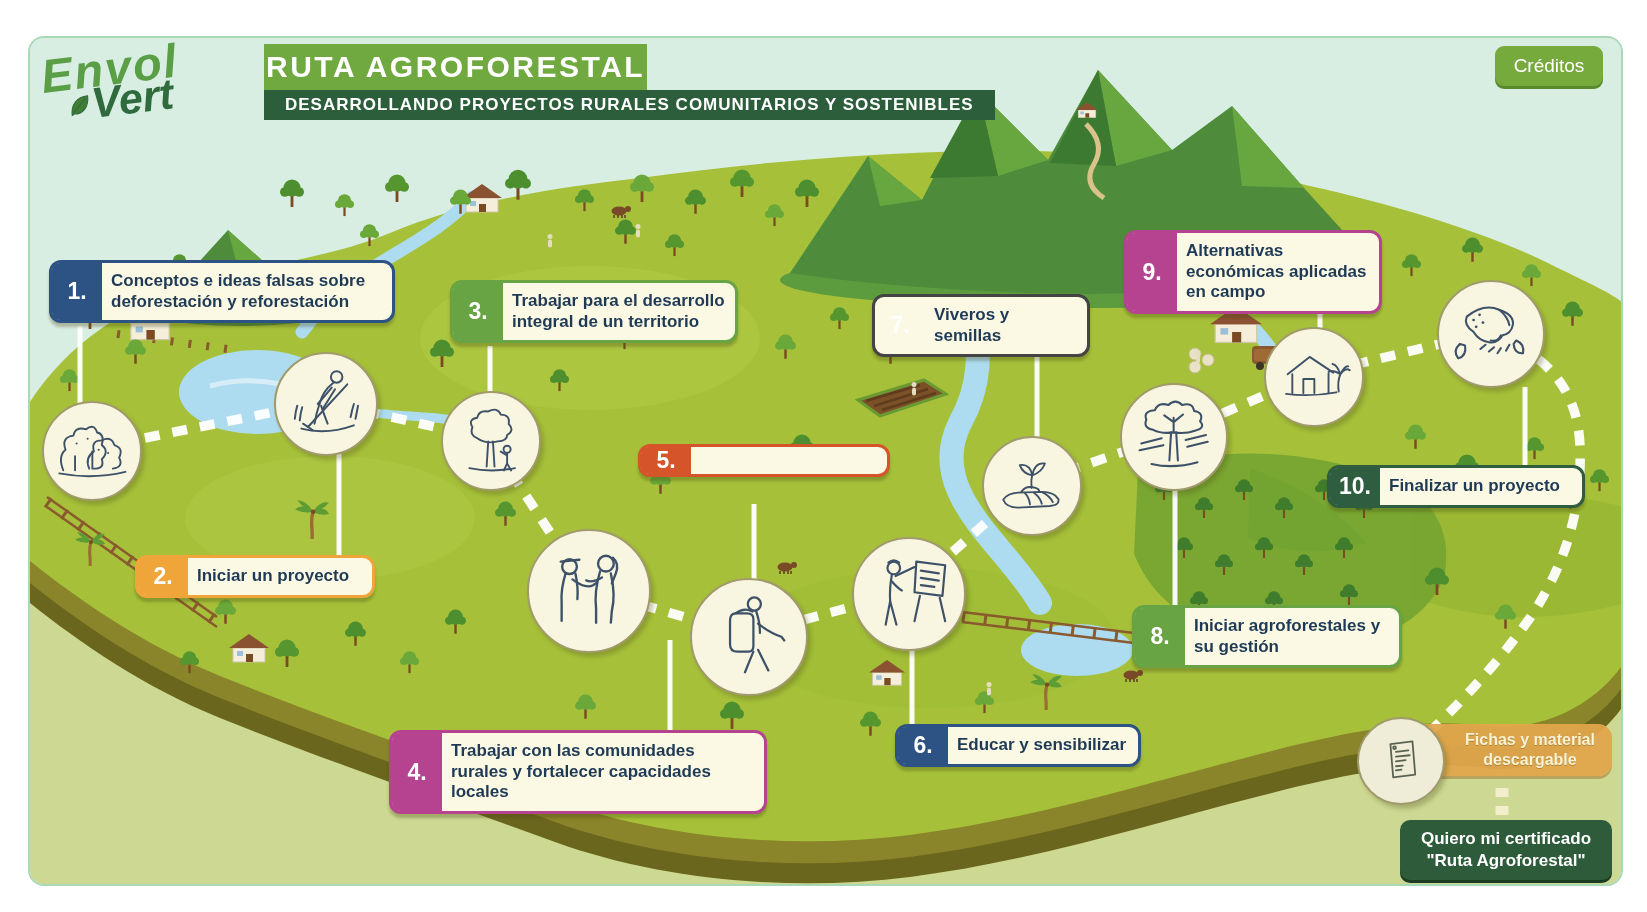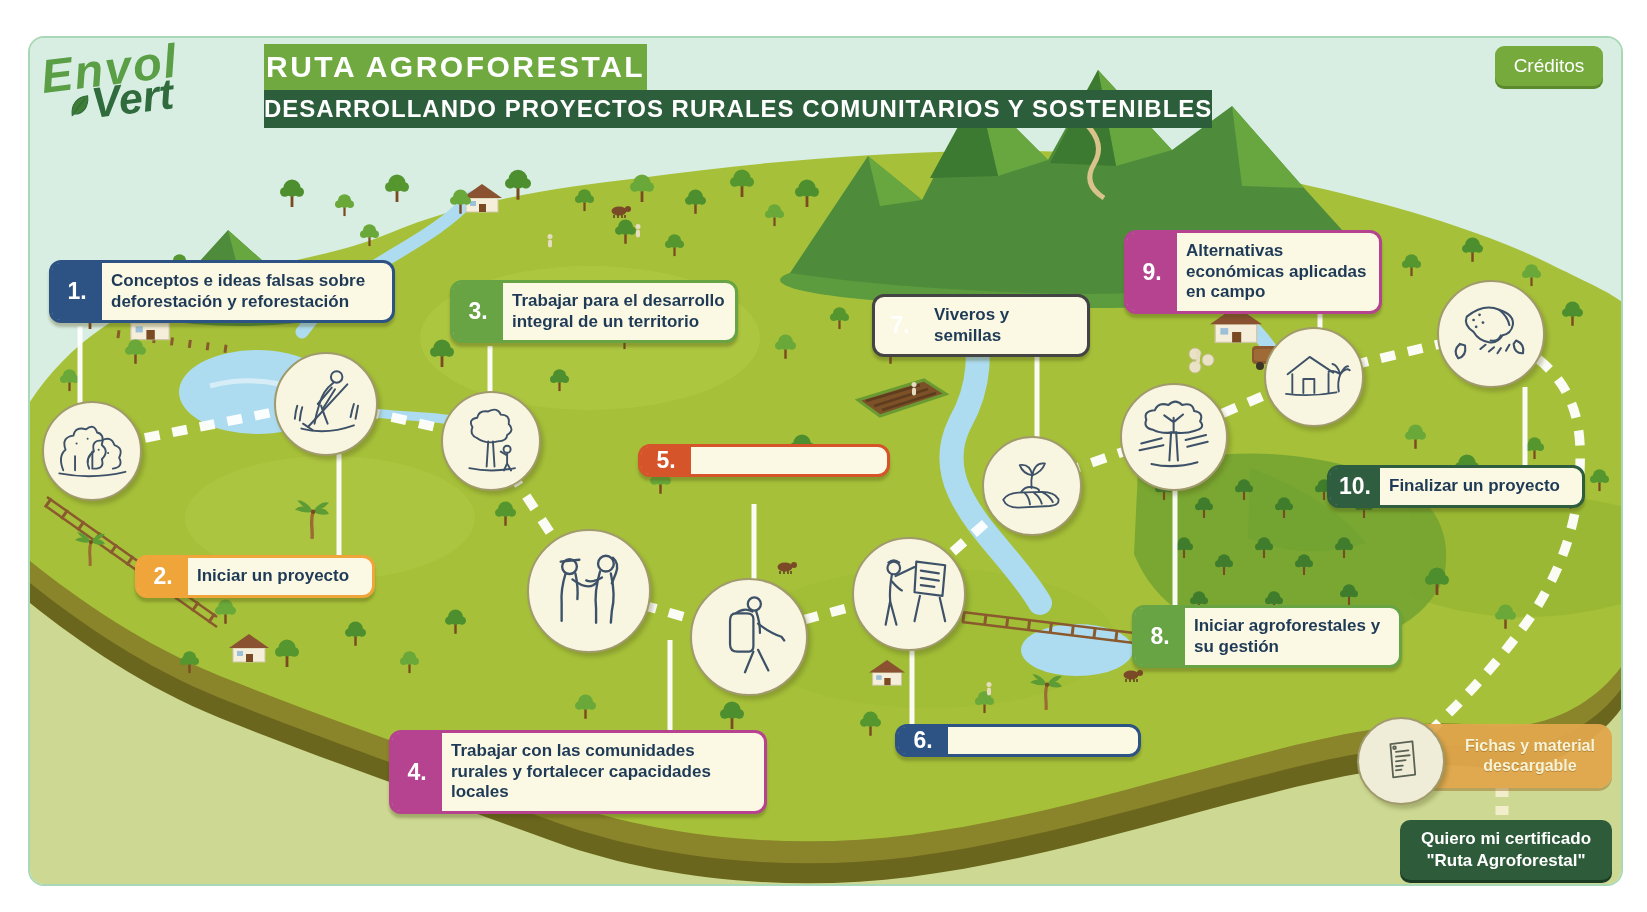--- a/index.html
+++ b/index.html
@@ -9,21 +9,21 @@
   .landscape{position:absolute;left:0;top:0;width:1591px;height:846px;}
 
   
   .logo{position:absolute;left:16px;top:2px;width:210px;height:140px;transform:rotate(-7deg);
         font-style:italic;font-weight:bold;line-height:1;}
   .logo .l1{font-size:47px;color:#5a9e46;letter-spacing:2px;display:block;}
   .logo .l2{font-size:43px;color:#2f6b3d;margin:-12px 0 0 24px;display:flex;align-items:center;gap:1px;}
   .title-bar{position:absolute;left:234px;top:6px;background:#6fa93f;color:#fff;
              font-size:30px;font-weight:bold;letter-spacing:2.5px;padding:6px 2px;}
   .subtitle-bar{position:absolute;left:234px;top:52px;background:#2c5e3c;color:#fff;
-                font-size:24px;font-weight:bold;letter-spacing:1px;padding:5px 0;}
+                font-size:17px;font-weight:bold;letter-spacing:1px;padding:5px 21px;}
   .credits{position:absolute;left:1465px;top:8px;width:108px;height:40px;background:#76aa3d;color:#fff;
            font-weight:normal;font-size:19px;border:none;border-radius:9px;box-shadow:0 3px 0 #5a8a2c;
            font-family:"Liberation Sans",sans-serif;cursor:pointer;}
 
   
   .step{position:absolute;display:flex;align-items:stretch;background:#fbf8e3;border:3px solid #444;
         border-radius:12px;box-shadow:0 4px 3px rgba(70,70,20,.32);cursor:pointer;}
   .badge{min-width:44px;display:flex;align-items:center;justify-content:center;color:#fff;
          font-weight:bold;font-size:23px;border-radius:8px 0 0 8px;padding:0 3px;}
   .slabel{display:flex;align-items:center;padding:8px 9px;font-weight:bold;font-size:17px;
@@ -35,21 +35,21 @@
   .step[data-step="5"]{border-color:#d65429;} .step[data-step="5"] .badge{background:#d65429;}
   .step[data-step="10"]{border-color:#2e5e3f;} .step[data-step="10"] .badge{background:#2e5e3f;}
 
   
   .circle{position:absolute;border-radius:50%;background:#f8f5e0;border:2px solid #a09a6c;
           box-shadow:3px 4px 4px rgba(80,80,30,.3);display:flex;align-items:center;justify-content:center;
           cursor:pointer;}
   .circle svg{width:82%;height:82%;}
 
   
-  .downloads{position:absolute;left:1384px;top:686px;width:198px;height:64px;background:rgba(224,167,76,.95);
+  .downloads{position:absolute;left:1384px;top:686px;width:198px;height:52px;background:rgba(224,167,76,.95);
              border-radius:14px;display:flex;align-items:center;justify-content:flex-start;padding-left:34px;
              box-sizing:border-box;color:#f7f3d6;font-weight:bold;font-size:16px;text-align:center;
              line-height:1.25;box-shadow:0 3px 0 rgba(150,100,30,.45);text-shadow:0 1px 0 rgba(120,80,20,.4);
              cursor:pointer;}
   .doc-circle{left:1327px;top:679px;width:84px;height:84px;background:#efecd7;}
   .cert{position:absolute;left:1370px;top:782px;width:212px;height:60px;background:#2e5c3a;border-radius:10px;
         color:#fff;font-weight:bold;font-size:17px;display:flex;align-items:center;justify-content:center;
         text-align:center;line-height:1.3;box-shadow:0 3px 0 #1c3b24;cursor:pointer;padding:4px 10px;
         box-sizing:border-box;font-family:"Liberation Sans",sans-serif;}
 </style>
@@ -285,20 +285,21 @@
 </div>
 <div class="step" data-step="4" style="left:359px;top:692px;width:372px">
   <div class="badge">4.</div>
   <div class="slabel">Trabajar con las comunidades rurales y fortalecer capacidades locales</div>
 </div>
 <div class="step" data-step="5" style="left:608px;top:406px;width:246px">
   <div class="badge">5.</div>
 </div>
 <div class="step" data-step="6" style="left:865px;top:686px;width:240px">
   <div class="badge">6.</div>
+  <div class="slabel">Educar y sensibilizar</div>
 </div>
 <div class="step" data-step="7" style="left:842px;top:256px;width:212px">
   <div class="badge">7.</div>
   <div class="slabel">Viveros y semillas</div>
 </div>
 <div class="step" data-step="8" style="left:1102px;top:567px;width:264px">
   <div class="badge">8.</div>
   <div class="slabel">Iniciar agroforestales y su gestión</div>
 </div>
 <div class="step" data-step="9" style="left:1094px;top:192px;width:252px">

